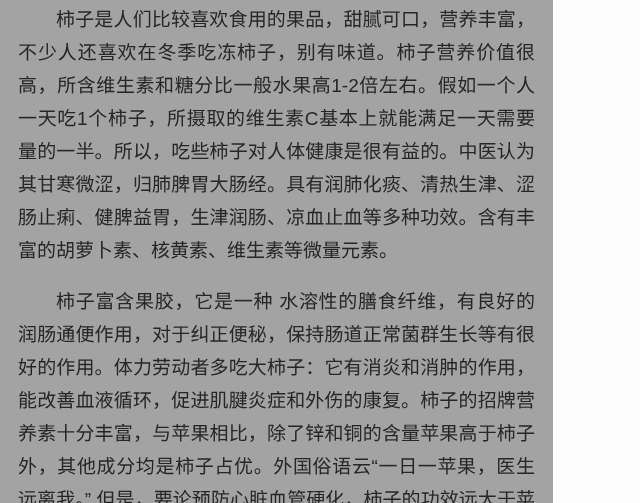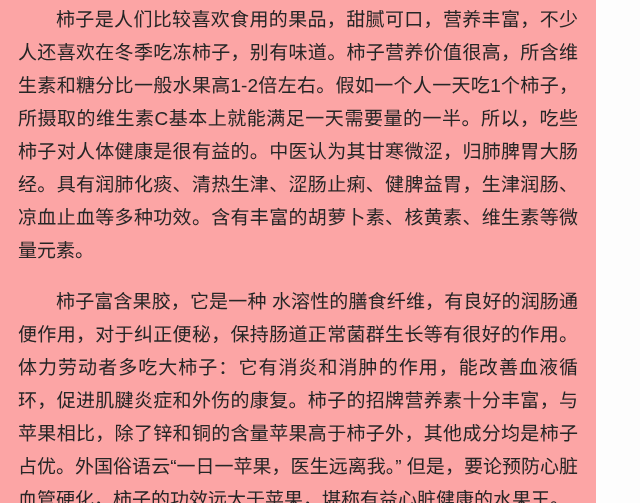--- a/index.html
+++ b/index.html
@@ -6,24 +6,24 @@
     html, body {
       width: 640px;
       height: 503px;
       overflow: hidden;
     }
     body {
       background: #fdfdfd;
       font-family: "Liberation Sans", "DejaVu Sans", sans-serif;
     }
     .article {
-      width: 596px;
+      width: 553px;
       height: 503px;
       padding: 3px 18px 0 18px;
-      background: #fca5a5;
+      background: #a3a3a3;
     }
     .article p {
       font-size: 19px;
       line-height: 33px;
       color: #262626;
       text-align: justify;
       text-justify: inter-ideograph;
       text-indent: 2em;
       letter-spacing: 0;
       word-break: break-all;

